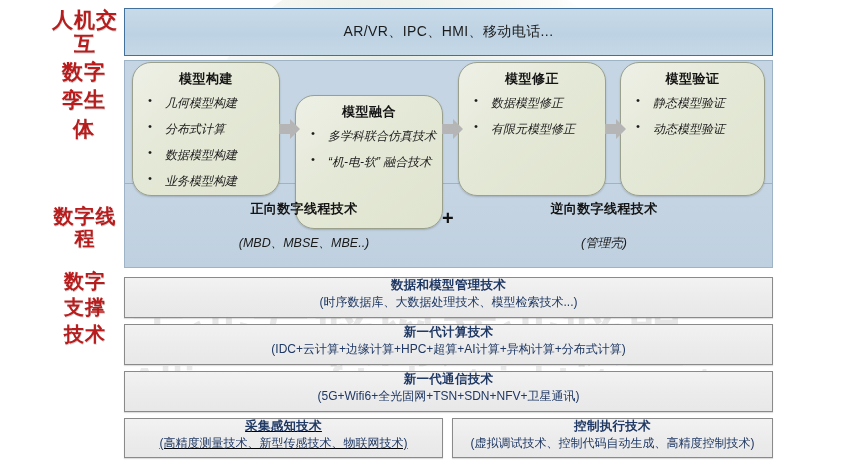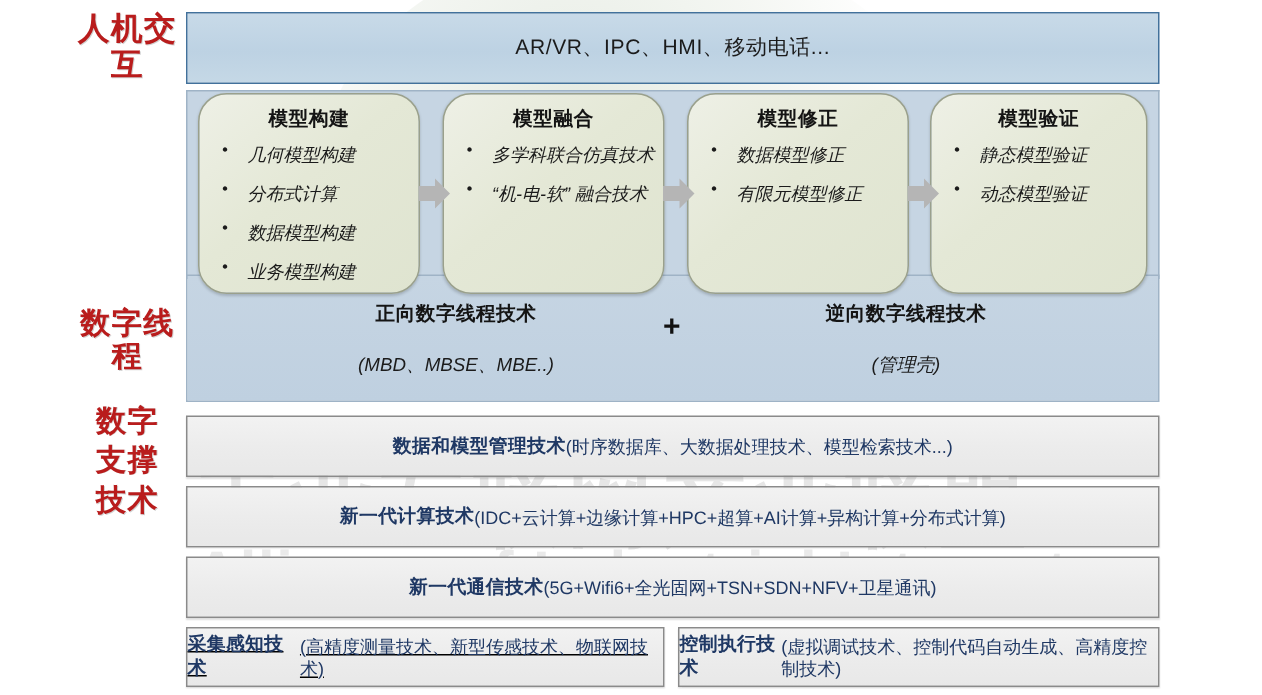--- a/index.html
+++ b/index.html
@@ -184,21 +184,21 @@
   }
   .mlist li::before {
     content: "•";
     position: absolute;
     left: 9px;
     top: -1px;
     font-size: 11px;
     color: #1b1b1b;
   }
   .mbox.b1 { left: 8px;   width: 148px; }
-  .mbox.b2 { left: 171px; width: 148px; }
+  .mbox.b2 { left: 171px; width: 148px; margin-top: 33px; }
   .mbox.b3 { left: 334px; width: 148px; }
   .mbox.b4 { left: 496px; width: 145px; }
 
   .arrow {
     position: absolute;
     top: 58px;
     width: 22px; height: 22px;
     z-index: 1;
   }
   .arrow.a1 { left: 155px; }
@@ -239,23 +239,23 @@
     color: #111111;
   }
 
   
   .srow {
     position: absolute;
     background: linear-gradient(180deg, #f2f2f2 0%, #ececec 50%, #e8e8e8 100%);
     border: 1.3px solid #8a8a8a;
     box-sizing: border-box;
     display: flex;
-    flex-direction: row;
+    flex-direction: column;
     align-items: center;
-    justify-content: center;
+    justify-content: flex-start;
     z-index: 2;
     box-shadow: 0 1px 1px rgba(0,0,0,0.13);
   }
   .srow-title {
     font-size: 12.5px;
     font-weight: bold;
     color: #1f3864;
     letter-spacing: 0.3px;
     line-height: 1.25;
   }
@@ -277,20 +277,21 @@
 <div id="root">
 
   <div class="watermark">
     <div class="wm-swirl"></div>
     <div class="wm-cn">工业互联网产业联盟</div>
     <div class="wm-en">Alliance of Industrial Internet</div>
   </div>
 
   <div class="rail">
     <div class="rail-label rail-hmi">人机交互</div>
+    <div class="rail-label rail-twin">数字孪生体</div>
     <div class="rail-label rail-thread">数字线程</div>
     <div class="rail-label rail-support">数字支撑技术</div>
   </div>
 
   <div class="banner">
     <span class="banner-text">AR/VR、IPC、HMI、移动电话...</span>
   </div>
 
   <div class="twin-wrap">
     <div class="twin-bg-upper"></div>

